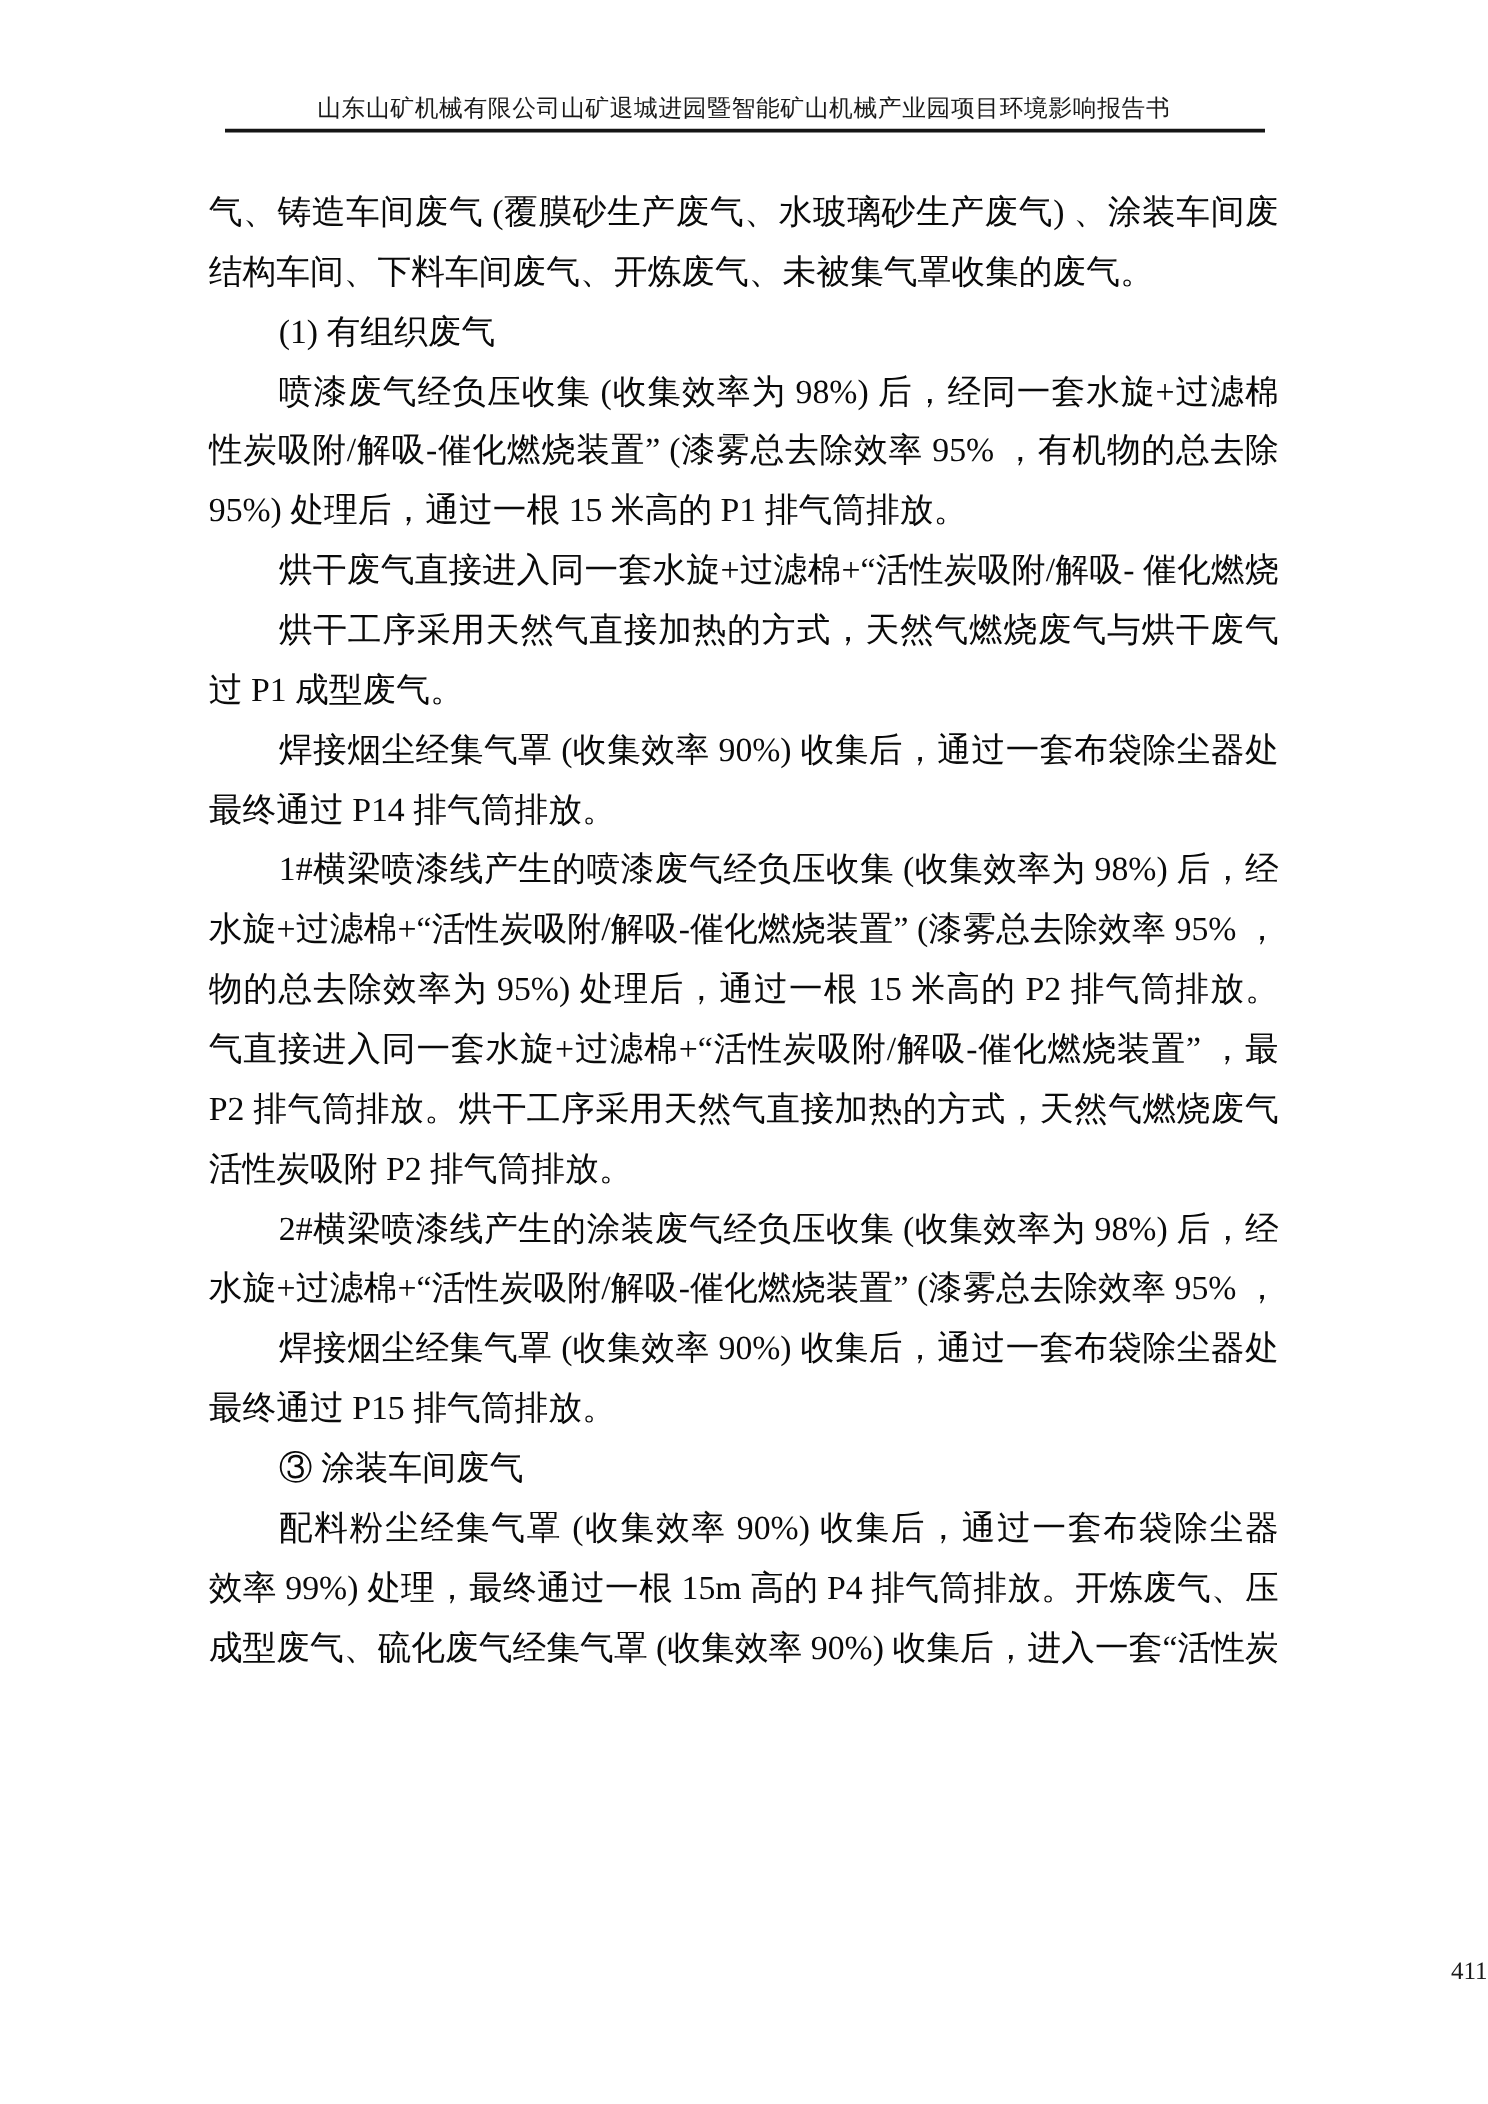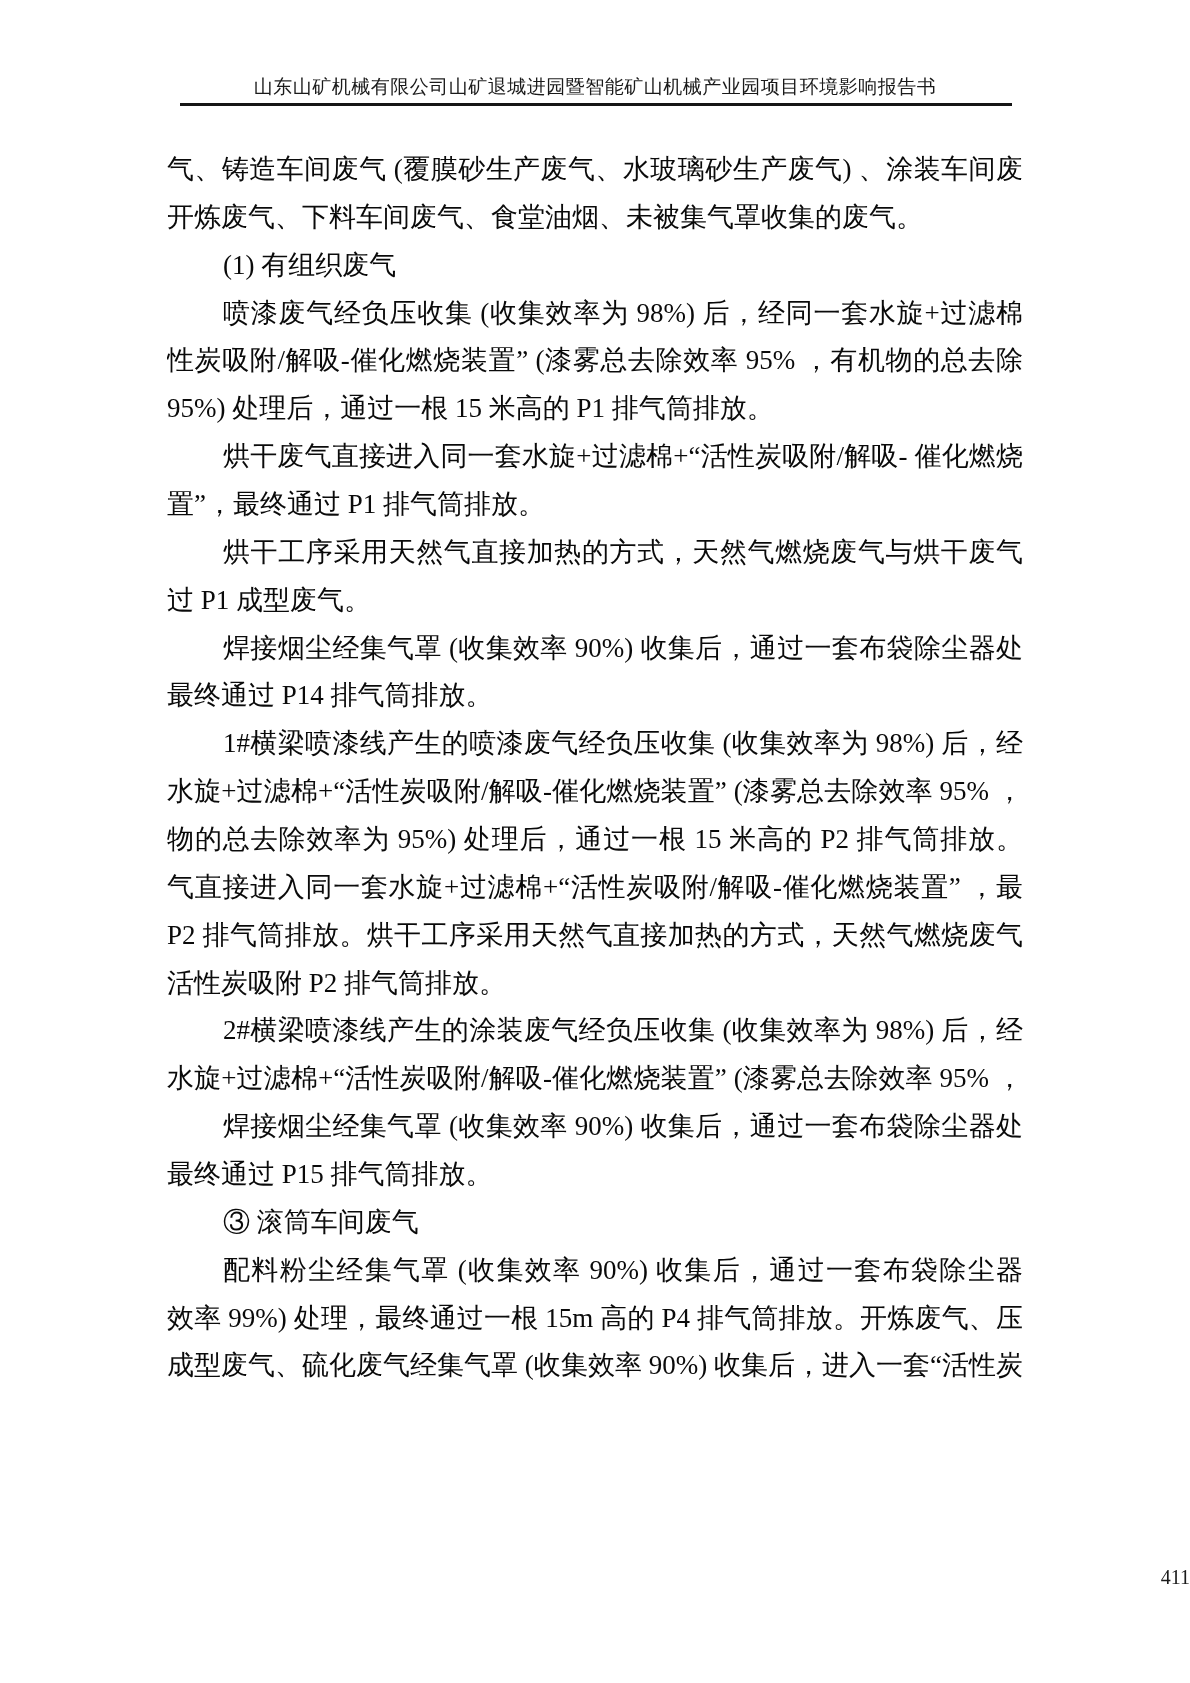--- a/index.html
+++ b/index.html
@@ -69,42 +69,41 @@
 <body>
 
 <div class="page">
   <div>
     <div class="doc-header-title">山东山矿机械有限公司山矿退城进园暨智能矿山机械产业园项目环境影响报告书</div>
     <div class="doc-header-rule"></div>
   </div>
 
   <div class="doc-body" id="doc-body">
       <div class="line justify">气、铸造车间废气 (覆膜砂生产废气、水玻璃砂生产废气) 、涂装车间废气、</div>
-      <div class="line">开炼废气、下料车间废气、食堂油烟、未被集气罩收集的废气。</div>
+      <div class="line">结构车间、下料车间废气、开炼废气、未被集气罩收集的废气。</div>
       <div class="line indent">(1) 有组织废气</div>
       <div class="line indent justify">喷漆废气经负压收集 (收集效率为 98%) 后，经同一套水旋+过滤棉+“活</div>
       <div class="line justify">性炭吸附/解吸-催化燃烧装置” (漆雾总去除效率 95% ，有机物的总去除效率为</div>
       <div class="line">95%) 处理后，通过一根 15 米高的 P1 排气筒排放。</div>
       <div class="line indent justify">烘干废气直接进入同一套水旋+过滤棉+“活性炭吸附/解吸- 催化燃烧装</div>
-      <div class="line">置”，最终通过 P1 排气筒排放。</div>
       <div class="line indent justify">烘干工序采用天然气直接加热的方式，天然气燃烧废气与烘干废气一并通</div>
       <div class="line">过 P1 成型废气。</div>
       <div class="line indent justify">焊接烟尘经集气罩 (收集效率 90%) 收集后，通过一套布袋除尘器处理，</div>
       <div class="line">最终通过 P14 排气筒排放。</div>
       <div class="line indent justify">1#横梁喷漆线产生的喷漆废气经负压收集 (收集效率为 98%) 后，经一套</div>
       <div class="line justify">水旋+过滤棉+“活性炭吸附/解吸-催化燃烧装置” (漆雾总去除效率 95% ，有机</div>
       <div class="line justify">物的总去除效率为 95%) 处理后，通过一根 15 米高的 P2 排气筒排放。烘干废</div>
       <div class="line justify">气直接进入同一套水旋+过滤棉+“活性炭吸附/解吸-催化燃烧装置” ，最终通过</div>
       <div class="line justify">P2 排气筒排放。烘干工序采用天然气直接加热的方式，天然气燃烧废气与烘干</div>
       <div class="line">活性炭吸附 P2 排气筒排放。</div>
       <div class="line indent justify">2#横梁喷漆线产生的涂装废气经负压收集 (收集效率为 98%) 后，经一套</div>
       <div class="line justify">水旋+过滤棉+“活性炭吸附/解吸-催化燃烧装置” (漆雾总去除效率 95% ，有机</div>
       <div class="line indent justify">焊接烟尘经集气罩 (收集效率 90%) 收集后，通过一套布袋除尘器处理，</div>
       <div class="line">最终通过 P15 排气筒排放。</div>
-      <div class="line indent">③ 滚筒车间废气</div>
+      <div class="line indent">③ 涂装车间废气</div>
       <div class="line indent justify">配料粉尘经集气罩 (收集效率 90%) 收集后，通过一套布袋除尘器 (除尘</div>
       <div class="line justify">效率 99%) 处理，最终通过一根 15m 高的 P4 排气筒排放。开炼废气、压延、</div>
       <div class="line justify">成型废气、硫化废气经集气罩 (收集效率 90%) 收集后，进入一套“活性炭吸附</div>
     </div>
 
   <div class="doc-footer">
     <span>411</span>
   </div>
 </div>
 

